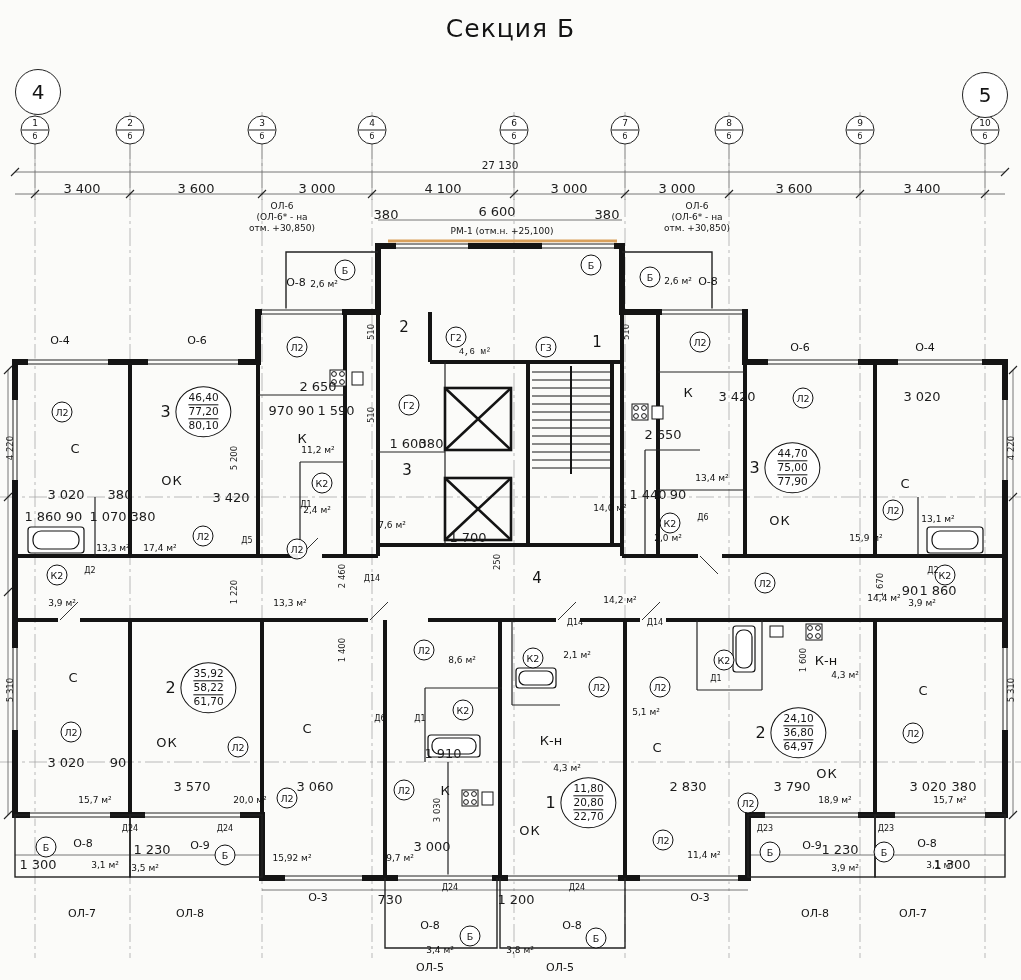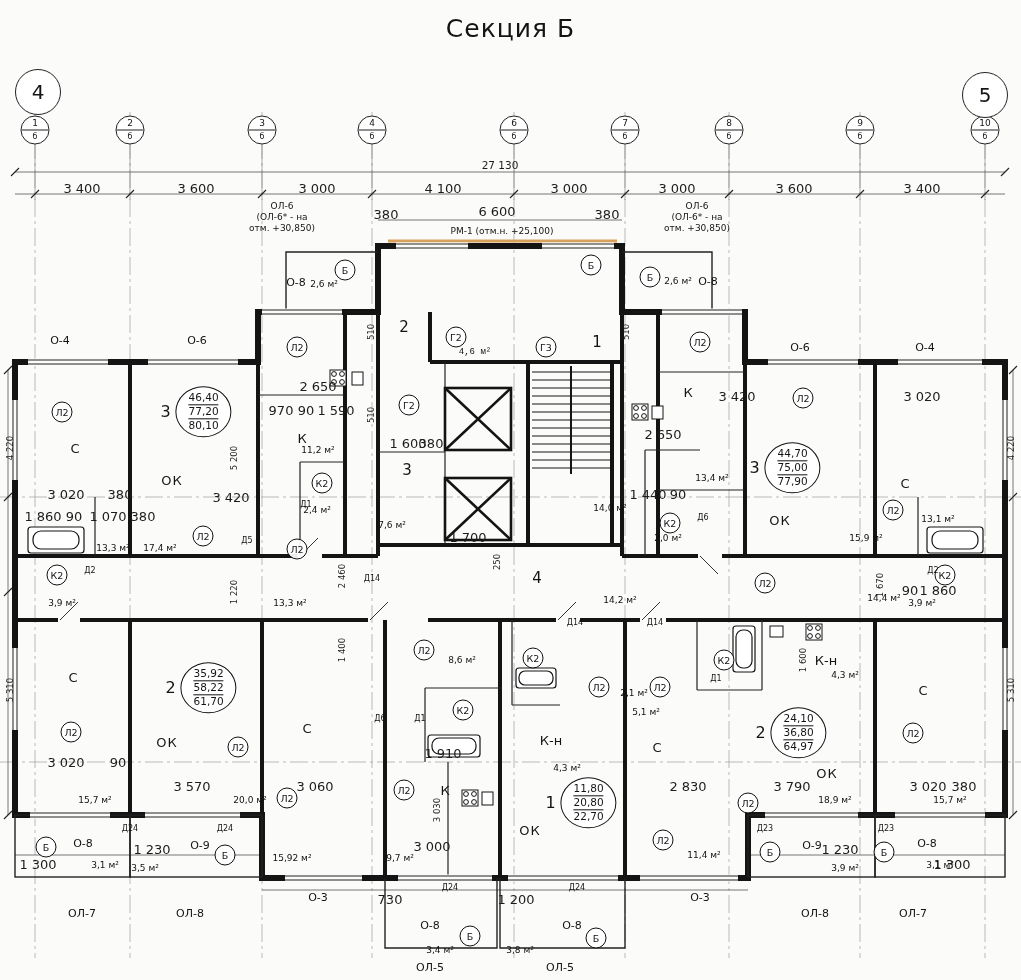--- a/index.html
+++ b/index.html
@@ -422,21 +422,21 @@
       <div class="lbl area" style="left: 668px; top: 538px;">2,0 м²</div>
       <div class="lbl area" style="left: 712px; top: 478px;">13,4 м²</div>
       <div class="lbl area" style="left: 866px; top: 538px;">15,9 м²</div>
       <div class="lbl area" style="left: 938px; top: 519px;">13,1 м²</div>
       <div class="lbl area" style="left: 62px; top: 603px;">3,9 м²</div>
       <div class="lbl area" style="left: 290px; top: 603px;">13,3 м²</div>
       <div class="lbl area" style="left: 620px; top: 600px;">14,2 м²</div>
       <div class="lbl area" style="left: 884px; top: 598px;">14,4 м²</div>
       <div class="lbl area" style="left: 922px; top: 603px;">3,9 м²</div>
       <div class="lbl area" style="left: 462px; top: 660px;">8,6 м²</div>
-      <div class="lbl area" style="left: 634px; top: 655px; margin-top: 38px;">2,1 м²</div>
+      <div class="lbl area" style="left: 577px; top: 655px;">2,1 м²</div>
       <div class="lbl area" style="left: 646px; top: 712px;">5,1 м²</div>
       <div class="lbl area" style="left: 845px; top: 675px;">4,3 м²</div>
       <div class="lbl area" style="left: 250px; top: 800px;">20,0 м²</div>
       <div class="lbl area" style="left: 292px; top: 858px;">15,92 м²</div>
       <div class="lbl area" style="left: 400px; top: 858px;">9,7 м²</div>
       <div class="lbl area" style="left: 567px; top: 768px;">4,3 м²</div>
       <div class="lbl area" style="left: 704px; top: 855px;">11,4 м²</div>
       <div class="lbl area" style="left: 835px; top: 800px;">18,9 м²</div>
       <div class="lbl area" style="left: 95px; top: 800px;">15,7 м²</div>
       <div class="lbl area" style="left: 950px; top: 800px;">15,7 м²</div>

